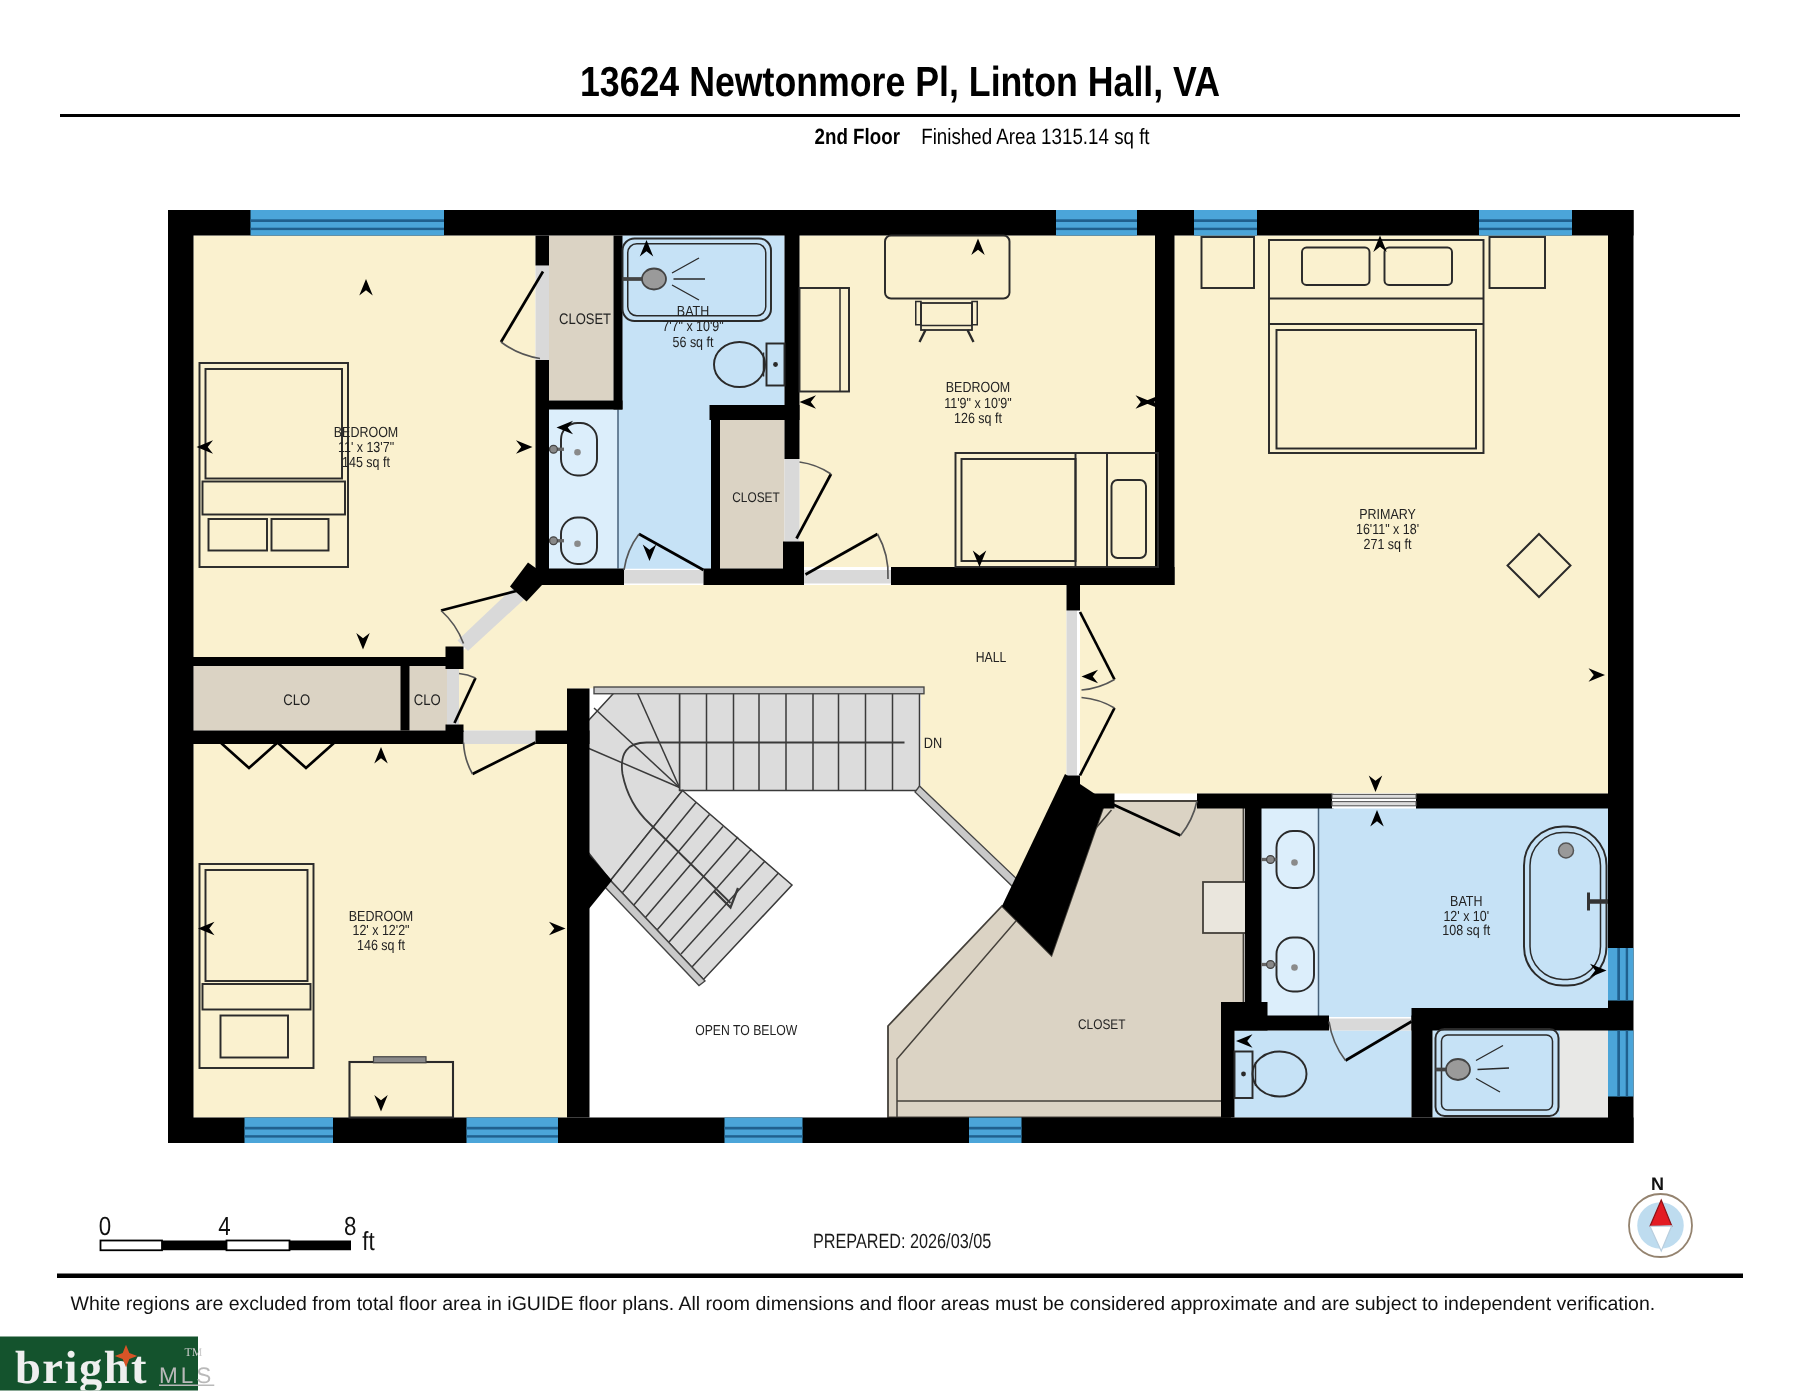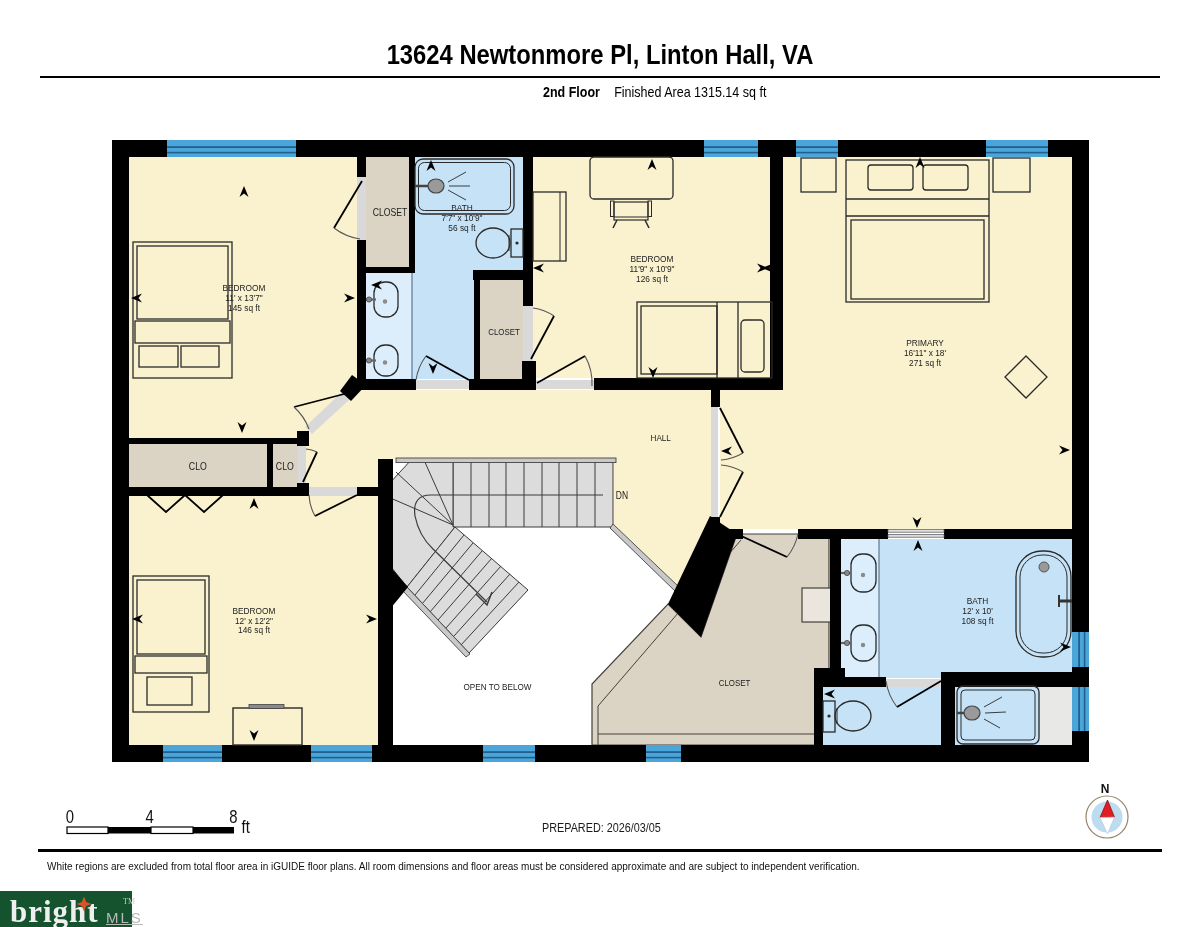--- a/index.html
+++ b/index.html
@@ -3,21 +3,21 @@
 <meta charset="utf-8">
 <style>
   html,body{margin:0;padding:0;background:#fff;width:1200px;height:927px;overflow:hidden;}
   body{font-family:"Liberation Sans",sans-serif;position:relative;}
   .title{position:absolute;top:38.5px;left:0;width:1200px;text-align:center;font-size:28px;font-weight:bold;color:#000;transform:scaleX(0.85);}
   .hline{position:absolute;top:76px;left:40px;width:1120px;height:2px;background:#000;}
   .sub{position:absolute;top:84px;left:543px;font-size:14.8px;color:#000;white-space:nowrap;transform:scaleX(0.845);transform-origin:left top;}
   .sub b{margin-right:16.8px;}
   .prepared{position:absolute;top:819.5px;left:542px;font-size:13.7px;color:#1a1a1a;transform:scaleX(0.79);transform-origin:left top;white-space:nowrap;}
   .divider{position:absolute;top:849px;left:38px;width:1124px;height:3px;background:#000;}
-  .disclaimer{position:absolute;top:861px;left:47px;font-size:10px;color:#111;white-space:nowrap;}
+  .disclaimer{position:absolute;top:861px;left:47px;font-size:13px;color:#111;white-space:nowrap;}
   .logobox{position:absolute;top:891px;left:0;width:132px;height:50px;background:#14532d;}
   .bright{position:absolute;top:3px;left:10px;font-family:"Liberation Serif",serif;font-weight:bold;font-size:31px;color:#efefef;letter-spacing:1px;}
   .tm{position:absolute;top:6px;left:95px;font-size:8px;color:#cccccc;font-family:Liberation Serif, serif;margin-left:28px;}
   .mls{position:absolute;top:18px;left:106px;font-size:15px;color:#b9b9b9;letter-spacing:2px;text-decoration:underline;}
   svg{position:absolute;top:0;left:0;}
   svg text{font-family:"Liberation Sans",sans-serif;}
 </style>
 </head>
 <body>
 <div class="title">13624 Newtonmore Pl, Linton Hall, VA</div>

